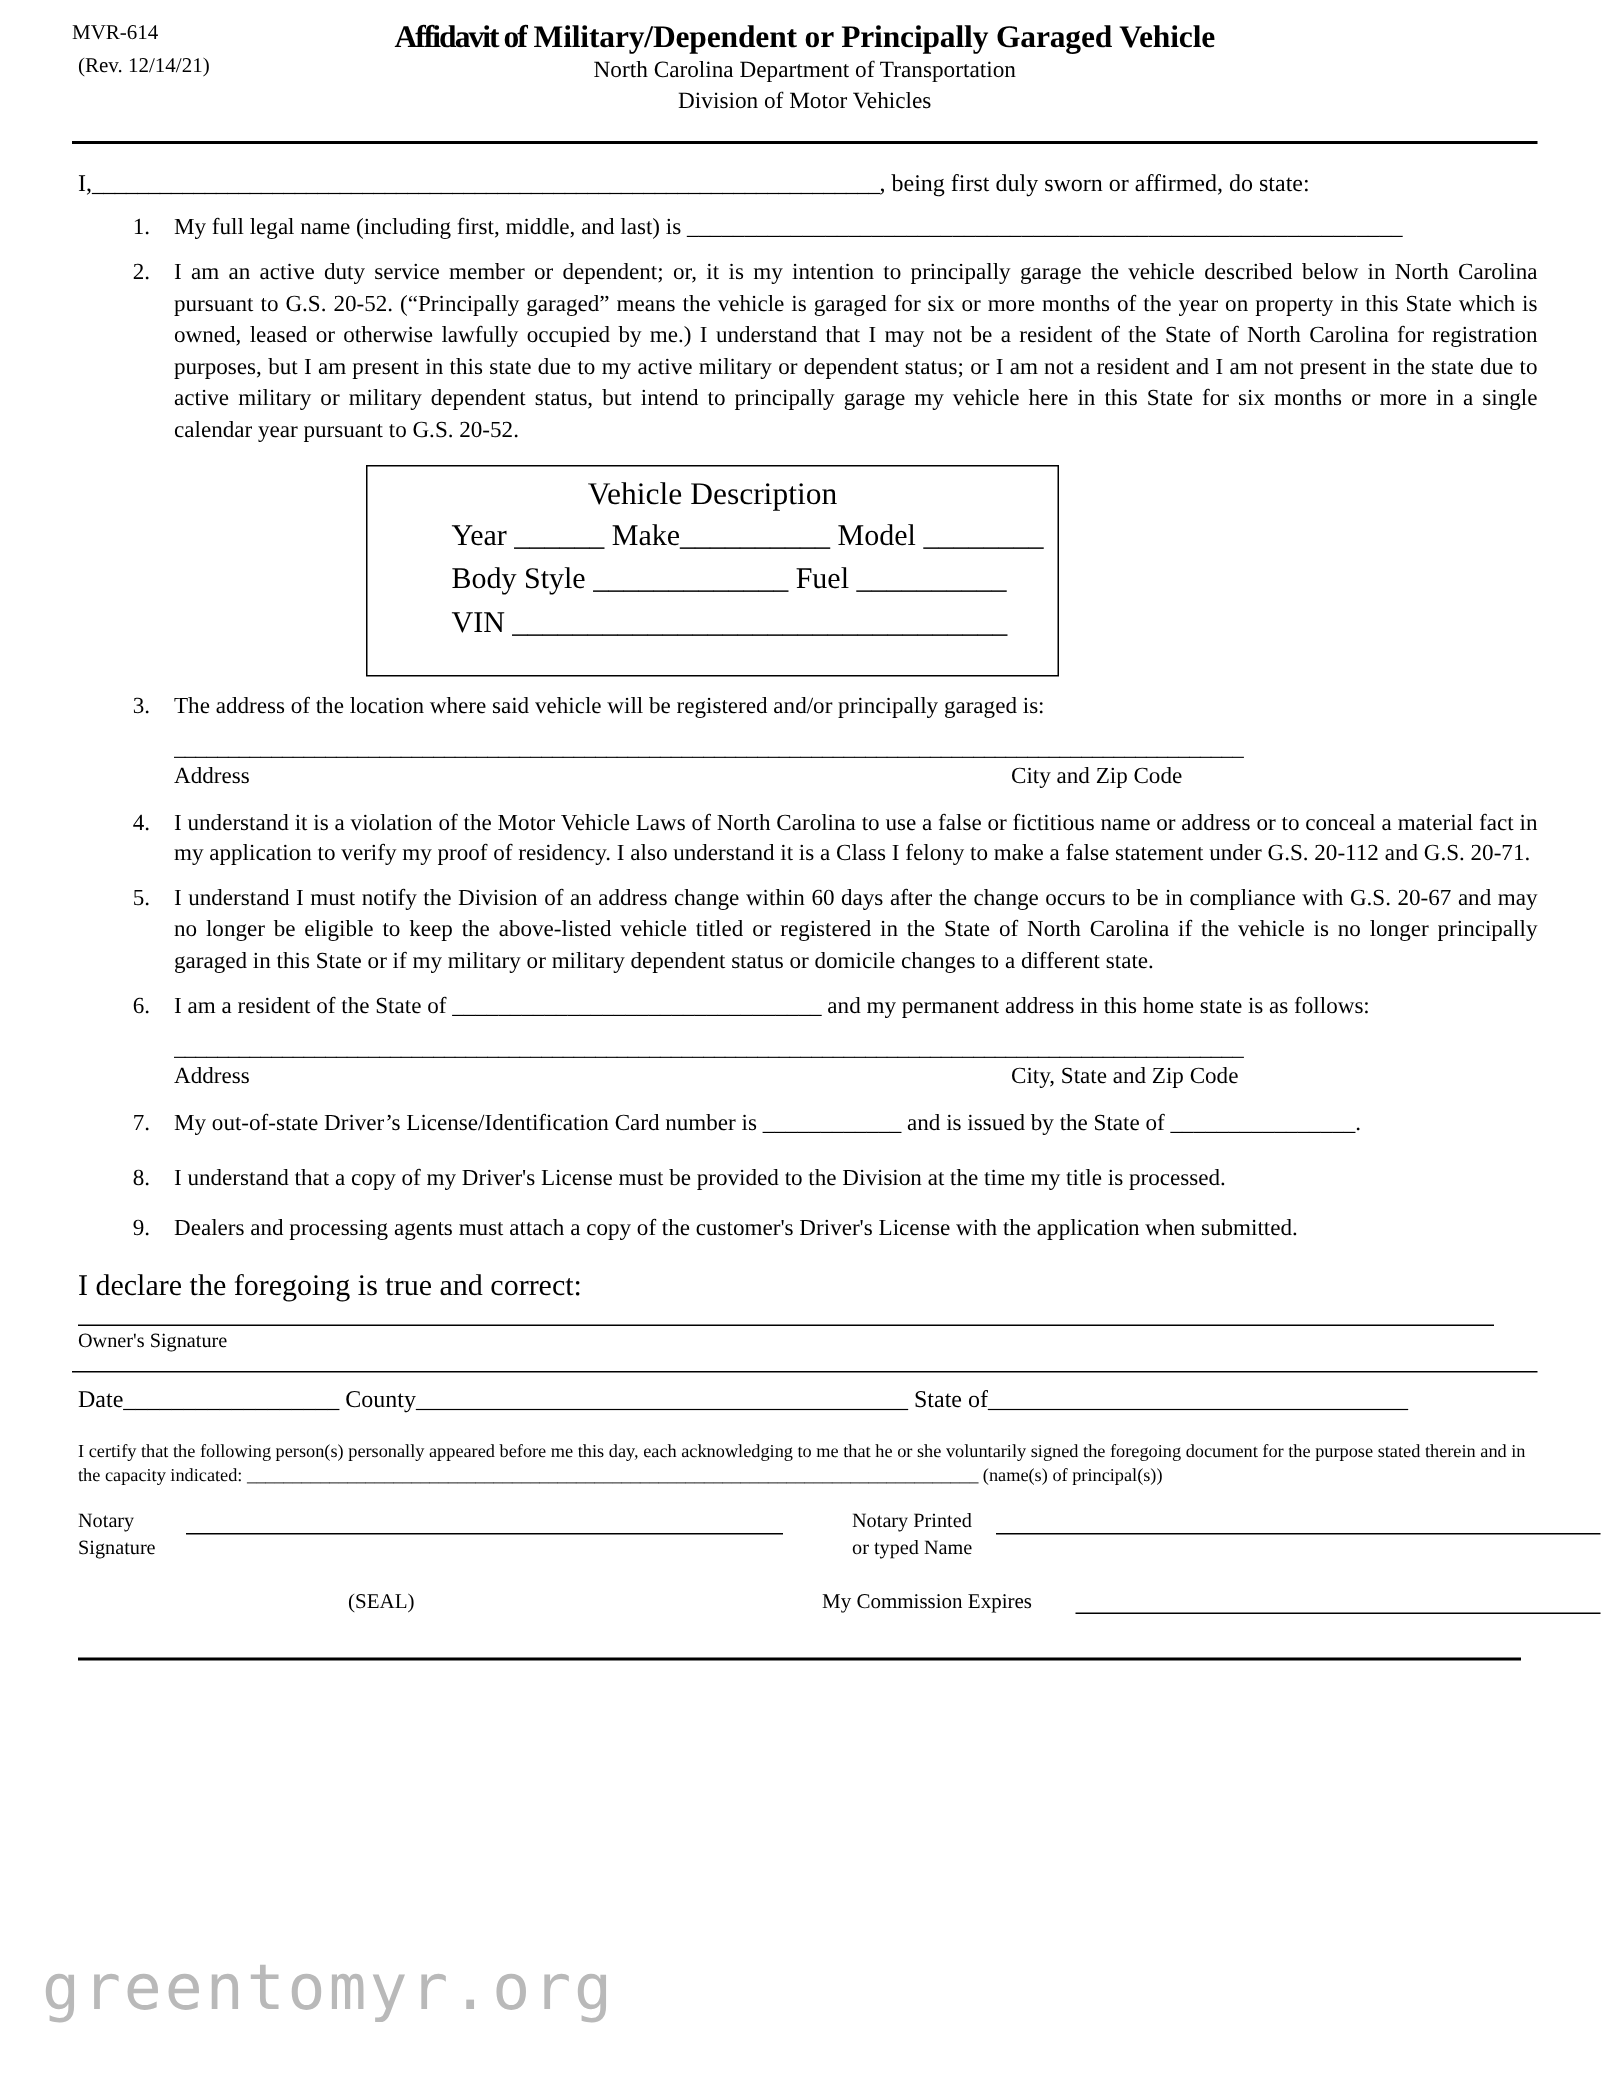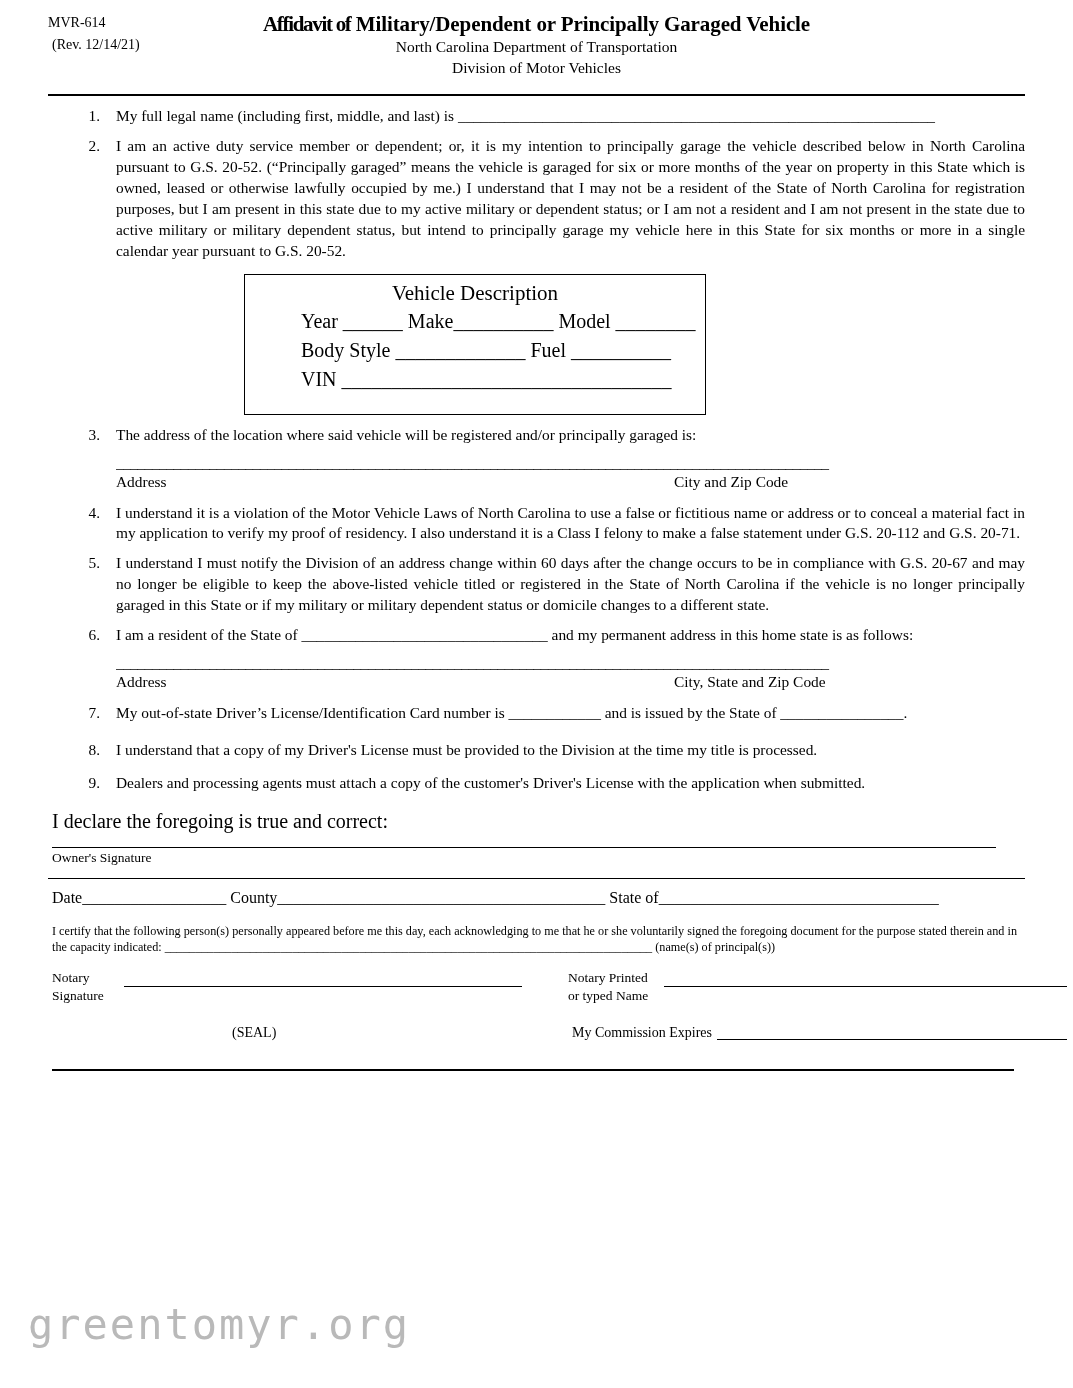--- a/index.html
+++ b/index.html
@@ -170,21 +170,21 @@
   .notary-row .nline1 { position: absolute; left: 72px; top: 17px; width: 398px; }
   .notary-row .nr { position: absolute; left: 516px; top: 0; }
   .notary-row .nline2 { position: absolute; left: 612px; top: 17px; width: 403px; }
   .seal-row {
     position: relative;
     margin: 14px 0 0 4px;
     height: 26px;
     font-size: 14px;
   }
   .seal-row .seal { position: absolute; left: 180px; top: 0; }
-  .seal-row .comm { position: absolute; left: 520px; top: 0; text-align: center; }
+  .seal-row .comm { position: absolute; left: 496px; top: 0; text-align: center; }
   .seal-row .commline { position: absolute; left: 665px; top: 14px; width: 350px; }
   .uline { border-bottom: 1px solid #000; display: inline-block; }
   .bottom-rule {
     border-top: 2.4px solid #000;
     margin-top: 18px;
     width: 962px;
     margin-left: 4px;
   }
   .watermark {
     position: absolute;
@@ -210,20 +210,23 @@
       <div class="main-title">
         <span class="squeeze">Affidavit of</span>
         <span>Military/Dependent or Principally Garaged Vehicle</span>
       </div>
       <div class="sub-title">North Carolina Department of Transportation</div>
       <div class="sub-title">Division of Motor Vehicles</div>
     </div>
   </div>
   <div class="rule"></div>
 
+  <div class="intro">
+    <span class="lead">I,</span><span class="dots">______________________________________________________________________</span><span>, being first duly sworn or affirmed, do state:</span>
+  </div>
 
   <ol class="items">
     <li>
       <span class="num">1.</span>
       <span class="nowrapline">My full legal name (including first, middle, and last) is ______________________________________________________________</span>
     </li>
     <li>
       <span class="num">2.</span>
       <span>I am an active duty service member or dependent; or, it is my intention to principally garage the vehicle described below in North Carolina pursuant to G.S. 20-52.  (“Principally garaged” means the vehicle is garaged for six or more months of the year on property in this State which is owned, leased or otherwise lawfully occupied by me.)  I understand that I may not be a resident of the State of North Carolina for registration purposes, but I am present in this state due to my active military or dependent status; or I am not a resident and I am not present in the state due to active military or military dependent status, but intend to principally garage my vehicle here in this State for six months or more in a single calendar year pursuant to G.S. 20-52.</span>
     </li>

